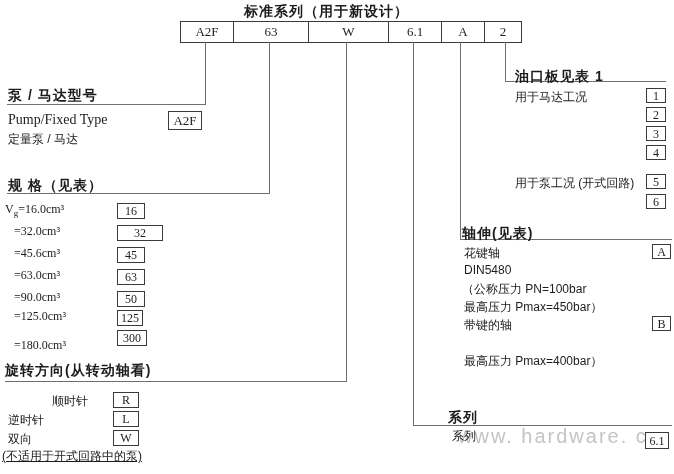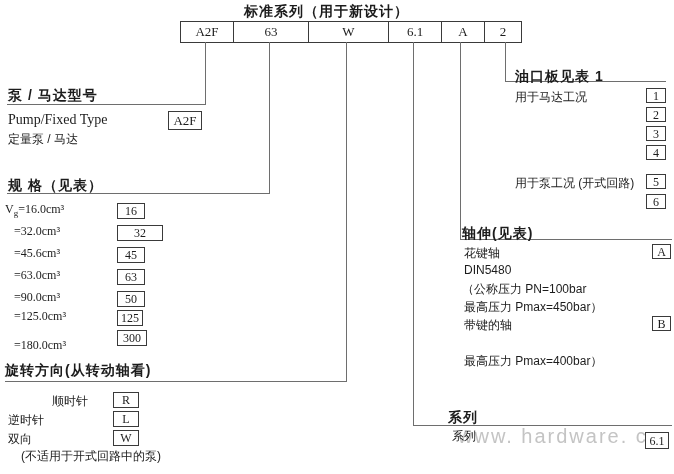--- a/index.html
+++ b/index.html
@@ -88,21 +88,21 @@
 
   <div class="abs txt" style="left:8px;top:393px;margin-left:44px;">顺时针</div>
   <div class="codebox txt serif" style="left:113px;top:392px;width:26px;height:16px;line-height:15px;">R</div>
 
   <div class="abs txt" style="left:8px;top:412px;">逆时针</div>
   <div class="codebox txt serif" style="left:113px;top:411px;width:26px;height:16px;line-height:15px;">L</div>
 
   <div class="abs txt" style="left:8px;top:431px;">双向</div>
   <div class="codebox txt serif" style="left:113px;top:430px;width:26px;height:16px;line-height:15px;">W</div>
 
-  <div class="abs txt" style="left:21px;top:448px;">(不适用于开式回路中的泵)</div>
+  <div class="abs txt" style="left:2px;top:448px;text-decoration:underline;">(不适用于开式回路中的泵)</div>
 
   <div class="abs hdr" style="left:515px;top:68px;">油口板见表 1</div>
 
   <div class="abs txt" style="left:515px;top:89px;">用于马达工况</div>
   <div class="codebox txt serif" style="left:646px;top:88px;width:20px;height:15px;line-height:14px;">1</div>
 
   <div class="codebox txt serif" style="left:646px;top:107px;width:20px;height:15px;line-height:14px;">2</div>
 
   <div class="codebox txt serif" style="left:646px;top:126px;width:20px;height:15px;line-height:14px;">3</div>
 

